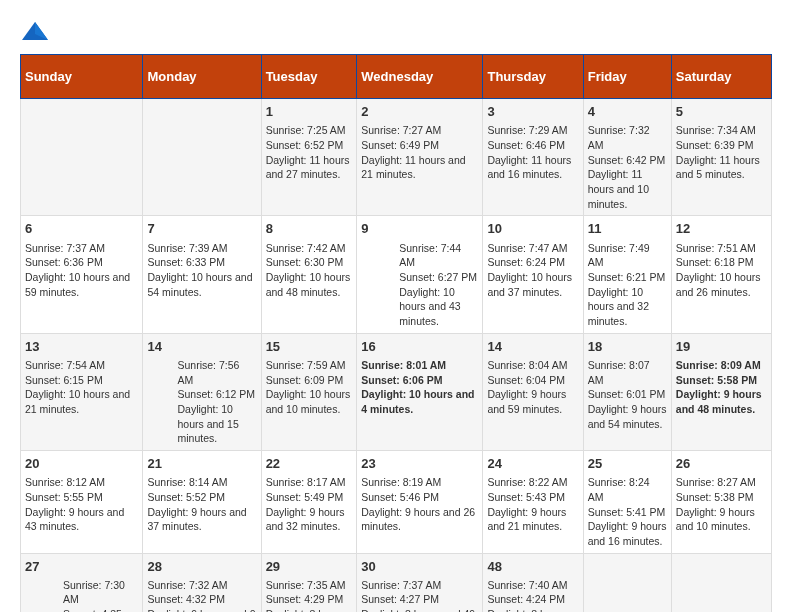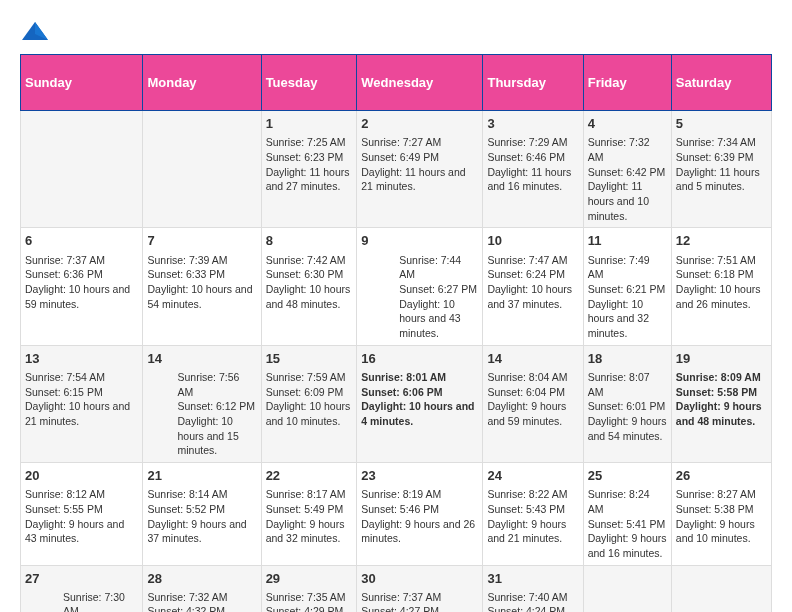--- a/index.html
+++ b/index.html
@@ -36,23 +36,23 @@
     .subtitle {
       font-size: 16px;
       color: #555;
     }
     table {
       width: 100%;
       border-collapse: collapse;
       font-size: 11px;
     }
     thead tr th {
-      background-color: #ec4899;
+      background-color: #c2410c;
       color: #fff;
-      padding: 20px 4px;
+      padding: 14px 4px;
       text-align: left;
       font-size: 13px;
       border: 1px solid #0d47a1;
     }
     tbody tr td {
       vertical-align: top;
       padding: 4px;
       border: 1px solid #ddd;
       min-height: 80px;
       color: #333;
@@ -107,21 +107,21 @@
         <th>Saturday</th>
       </tr>
   </thead>
   <tbody id="calendar-body">
       <tr>
         <td class="empty-cell"></td>
         <td class="empty-cell"></td>
         <td>
           <span class="day-number">1</span>
           <div style="white-space: pre-line;">Sunrise: 7:25 AM
-Sunset: 6:23 PM
+Sunset: 6:52 PM
 Daylight: 11 hours and 27 minutes.</div>
         </td>
         <td>
           <span class="day-number">2</span>
           <div style="white-space: pre-line;">Sunrise: 7:27 AM
 Sunset: 6:49 PM
 Daylight: 11 hours and 21 minutes.</div>
         </td>
         <td>
           <span class="day-number">3</span>
@@ -293,21 +293,21 @@
 Sunset: 4:29 PM
 Daylight: 8 hours and 54 minutes.</div>
         </td>
         <td>
           <span class="day-number">30</span>
           <div style="white-space: pre-line;">Sunrise: 7:37 AM
 Sunset: 4:27 PM
 Daylight: 8 hours and 49 minutes.</div>
         </td>
         <td>
-          <span class="day-number">31</span>
+          <span class="day-number">48</span>
           <div style="white-space: pre-line;">Sunrise: 7:40 AM
 Sunset: 4:24 PM
 Daylight: 8 hours and 44 minutes.</div>
         </td>
         <td class="empty-cell"></td>
         <td class="empty-cell"></td>
       </tr>
     </tbody>
 </table>
 

